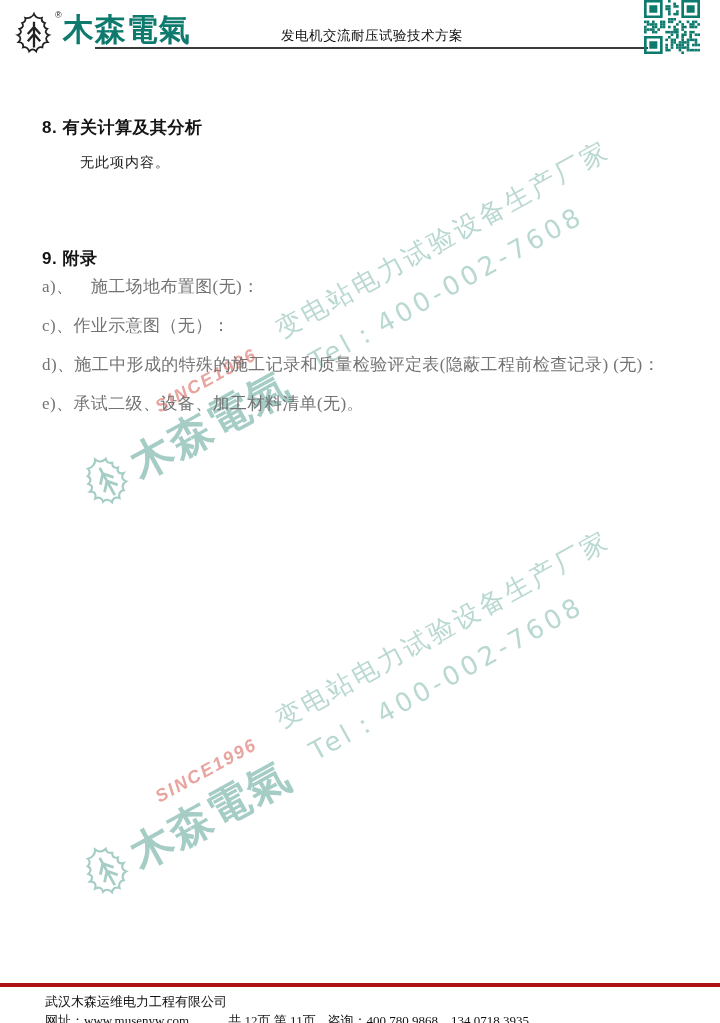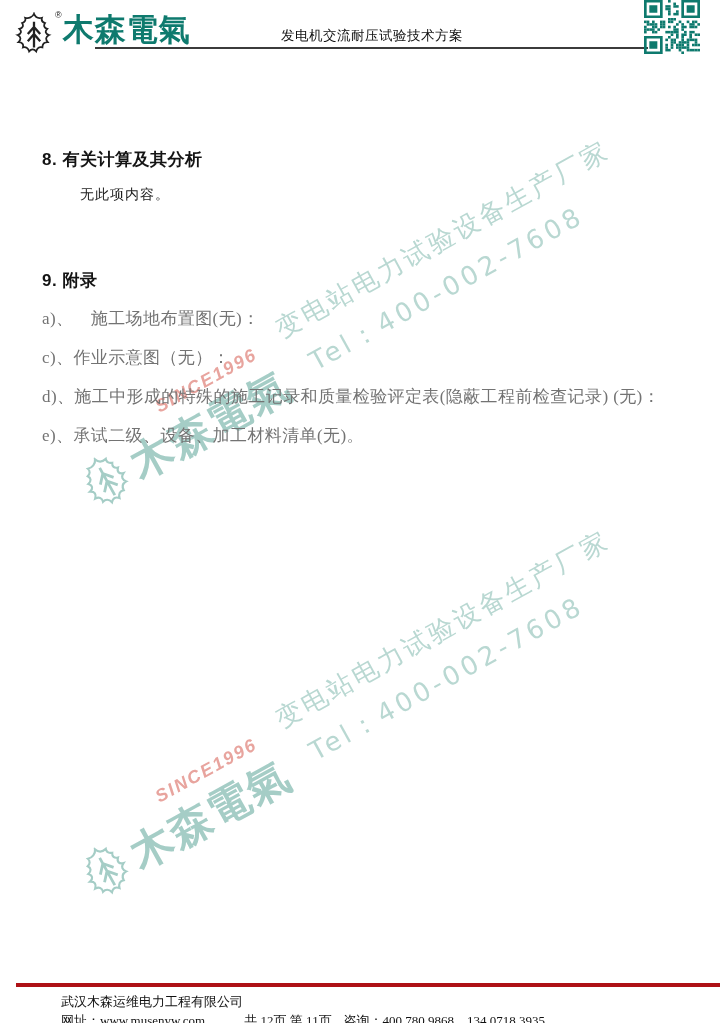--- a/index.html
+++ b/index.html
@@ -60,37 +60,37 @@
     font-family:"Liberation Sans","DejaVu Sans",sans-serif;font-weight:700;
     font-size:42px;letter-spacing:2px;white-space:nowrap;
   }
   .wm-line2{
     align-self:start;
     font-family:"DejaVu Sans","Liberation Sans",sans-serif;
     font-size:26px;letter-spacing:4px;color:var(--watermark-teal);
     padding-left:14px;margin-top:6px;white-space:nowrap;
   }
   
-  .content{position:absolute;inset:0;z-index:1;margin-top:32px;}
+  .content{position:absolute;inset:0;z-index:1;}
   .sec-heading{
     position:absolute;left:42px;
     font-family:"Liberation Sans","DejaVu Sans",sans-serif;
     font-weight:700;font-size:17px;color:#141414;letter-spacing:0.5px;
     white-space:nowrap;
   }
   #s8-heading{top:116px;}
-  #s9-heading{top:237px;}
+  #s9-heading{top:247px;}
   .sec-body{position:absolute;left:80px;top:154px;font-size:14px;letter-spacing:1px;}
   .appendix-list{position:absolute;left:42px;top:276px;}
   .appendix-item{
     font-size:17px;line-height:22px;margin-bottom:17px;
     letter-spacing:0.4px;white-space:nowrap;color:#737373;
   }
   
-  .footer{position:absolute;left:16px;bottom:0;width:572px;height:40px;z-index:2;background:transparent;}
+  .footer{position:absolute;left:0;bottom:0;width:572px;height:40px;z-index:2;background:transparent;}
   .footer-rule{position:absolute;top:0;left:0;width:720px;height:4px;background:var(--footer-red);}
   .footer-row1{position:absolute;top:10px;left:45px;right:43px;display:flex;justify-content:space-between;}
   .footer-row2{position:absolute;top:29px;left:45px;right:43px;display:flex;justify-content:space-between;}
   .footer-cell{font-size:13px;color:#111;white-space:nowrap;}
   .footer-pages{position:absolute;top:29px;left:0;right:28px;text-align:center;font-size:13px;white-space:nowrap;}
 </style>
 </head>
 <body>
 
 <svg width="0" height="0" style="position:absolute" aria-hidden="true">

